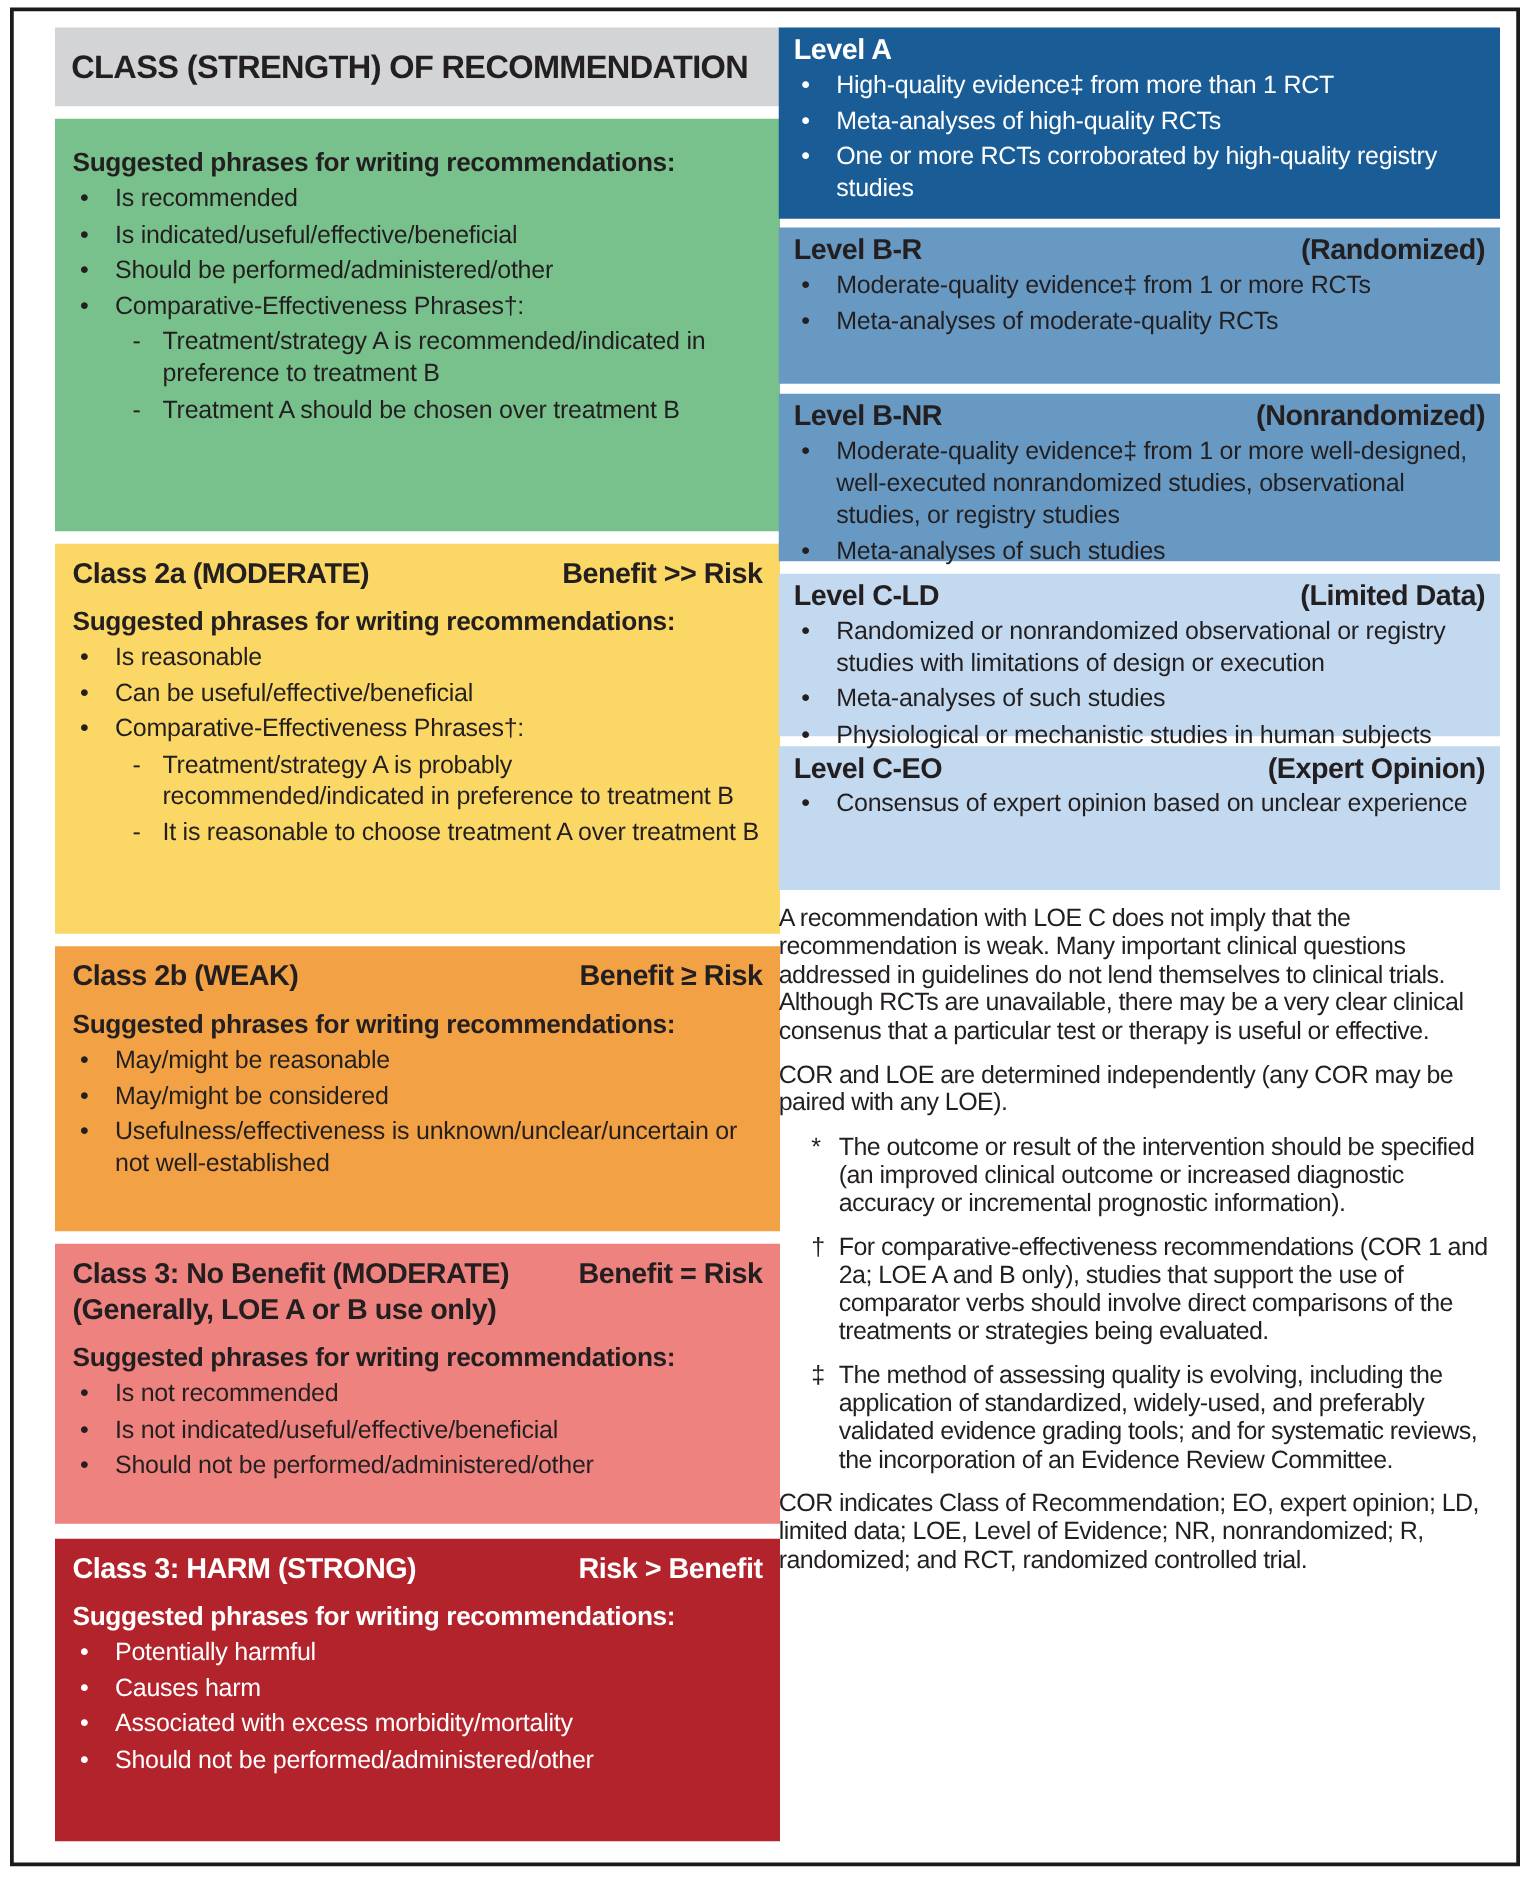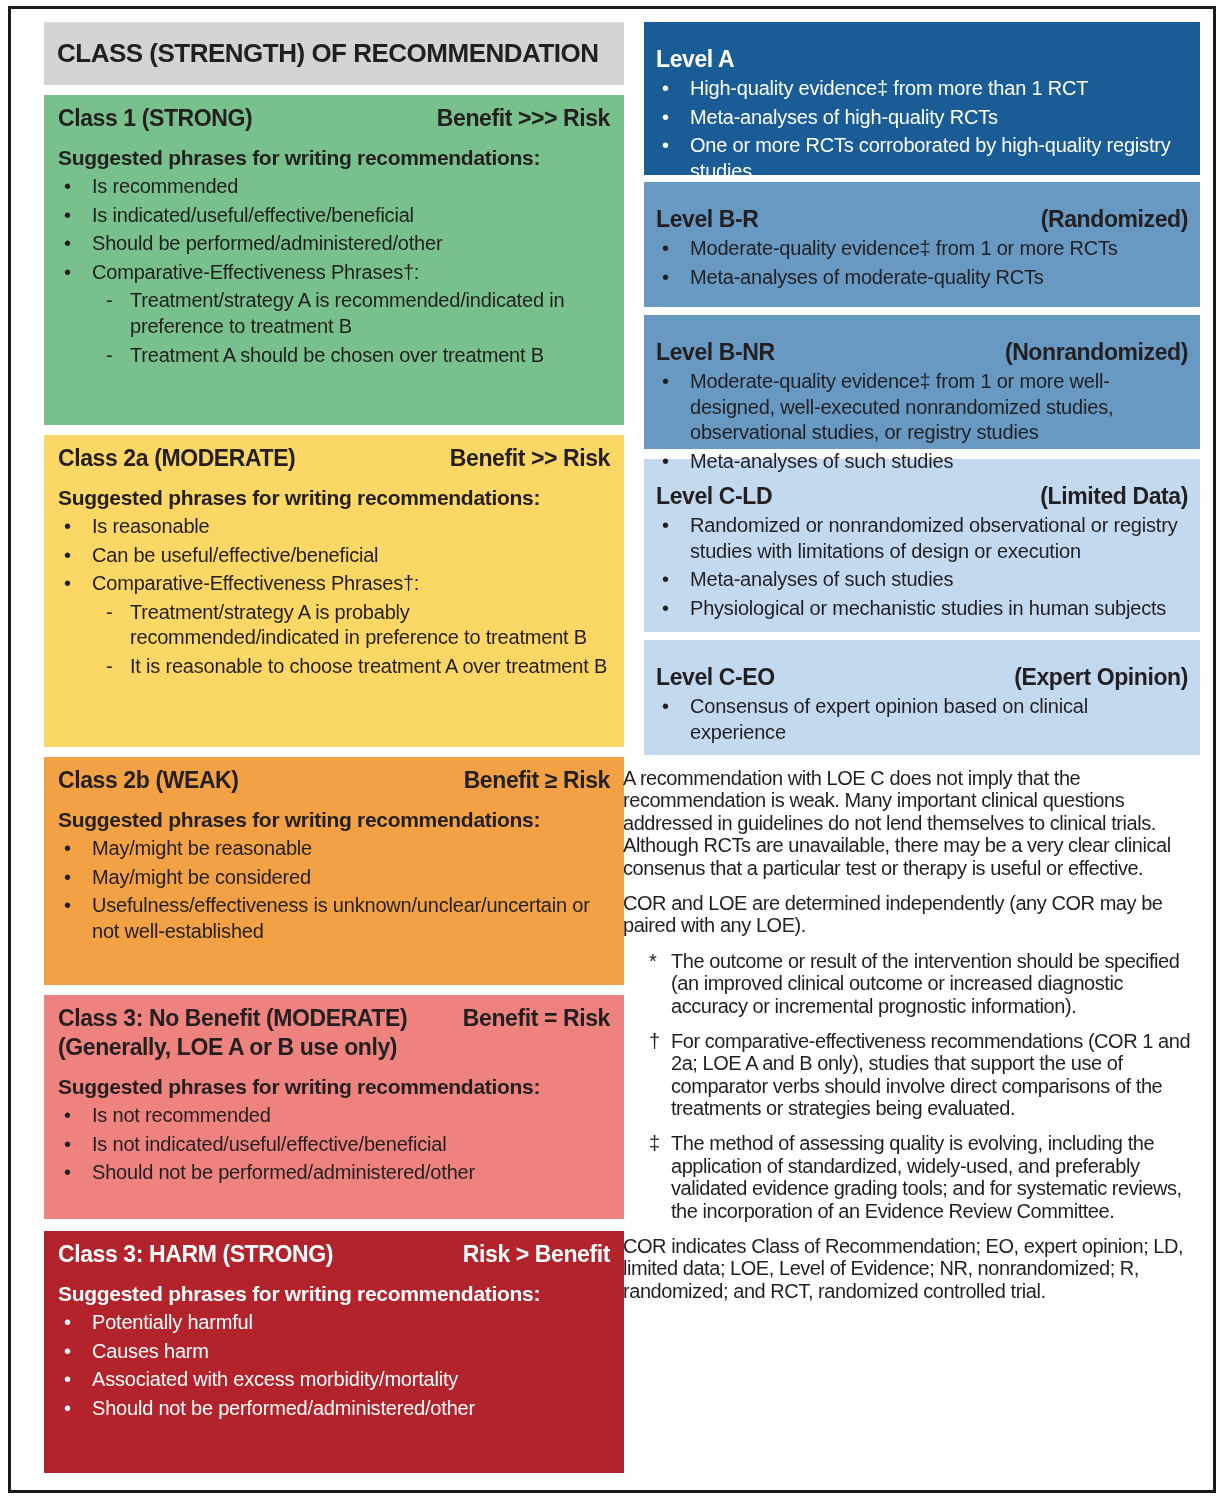--- a/index.html
+++ b/index.html
@@ -13,25 +13,25 @@
   .bar { height:63px; display:flex; align-items:center; font-weight:bold; font-size:26px; letter-spacing:-0.5px; padding:0 13px; box-sizing:border-box; margin-bottom:10px; }
   .col-right .bar { margin-bottom:8px; }
 
   .box { box-sizing:border-box; padding:10px 14px; margin-bottom:10px; }
   .b1 { height:330px; }
   .b2 { height:312px; }
   .b3 { height:228px; }
   .b4 { height:224px; margin-bottom:12px; }
   .b5 { height:242px; margin-bottom:12px; }
 
-  .rbox { box-sizing:border-box; padding:24px 12px;margin-left:21px; }
+  .rbox { box-sizing:border-box; padding:4px 12px; }
   .r1 { height:153px; margin-bottom:7px; }
   .r2 { height:125px; margin-bottom:8px; }
   .r3 { height:134px; margin-bottom:10px; }
-  .r4 { height:173px; margin-bottom:8px; }
+  .r4 { height:130px; margin-bottom:8px; }
   .r5 { height:115px; margin-bottom:12px; }
 
   .trow { display:flex; justify-content:space-between; align-items:baseline; }
   .ttl, .tag { font-weight:bold; font-size:23px; letter-spacing:-0.4px; white-space:nowrap; }
   .subttl { font-weight:bold; font-size:23px; letter-spacing:-0.4px; margin-top:2px; }
   .sug { font-weight:bold; font-size:21px; letter-spacing:-0.3px; margin:14px 0 4px 0; }
 
   .li { display:flex; margin-top:3px; font-size:20px; letter-spacing:-0.2px; line-height:1.28; }
   .li .m { flex:0 0 34px; padding-left:6px; box-sizing:border-box; }
   .li .t { flex:1; }
@@ -52,24 +52,20 @@
 
 <div class="canvas">
   <div class="frame"></div>
 
   <div class="col col-left">
     <div class="bar" style="background: rgb(211, 212, 214);">
       <span>CLASS (STRENGTH) OF RECOMMENDATION</span>
     </div>
 
     <section class="box b1" style="background: rgb(121, 193, 140);">
-      <div class="trow">
-        <span class="ttl">Class 1 (STRONG)</span>
-        <span class="tag">Benefit &gt;&gt;&gt; Risk</span>
-      </div>
       <p class="sug">Suggested phrases for writing recommendations:</p>
       <div class="li">
           <span class="m">•</span>
           <span class="t">Is recommended</span>
         </div>
       <div class="li">
           <span class="m">•</span>
           <span class="t">Is indicated/useful/effective/beneficial</span>
         </div>
       <div class="li">
@@ -253,21 +249,21 @@
         </div>
     </section>
 
     <section class="rbox r5" style="background: rgb(195, 217, 239);">
       <div class="trow">
         <span class="ttl">Level C-EO</span>
         <span class="tag">(Expert Opinion)</span>
       </div>
       <div class="li">
           <span class="m">•</span>
-          <span class="t">Consensus of expert opinion based on clinical experience</span>
+          <span class="t">Consensus of expert opinion based on unclear experience</span>
         </div>
     </section>
 
     <div class="notes">
       <p>A recommendation with LOE C does not imply that the recommendation is weak. Many important clinical questions addressed in guidelines do not lend themselves to clinical trials. Although RCTs are unavailable, there may be a very clear clinical consenus that a particular test or therapy is useful or effective.</p>
       <p>COR and LOE are determined independently (any COR may be paired with any LOE).</p>
       <div class="fn">
           <span class="m">*</span>
           <span class="t">The outcome or result of the intervention should be specified (an improved clinical outcome or increased diagnostic accuracy or incremental prognostic information).</span>
         </div>

